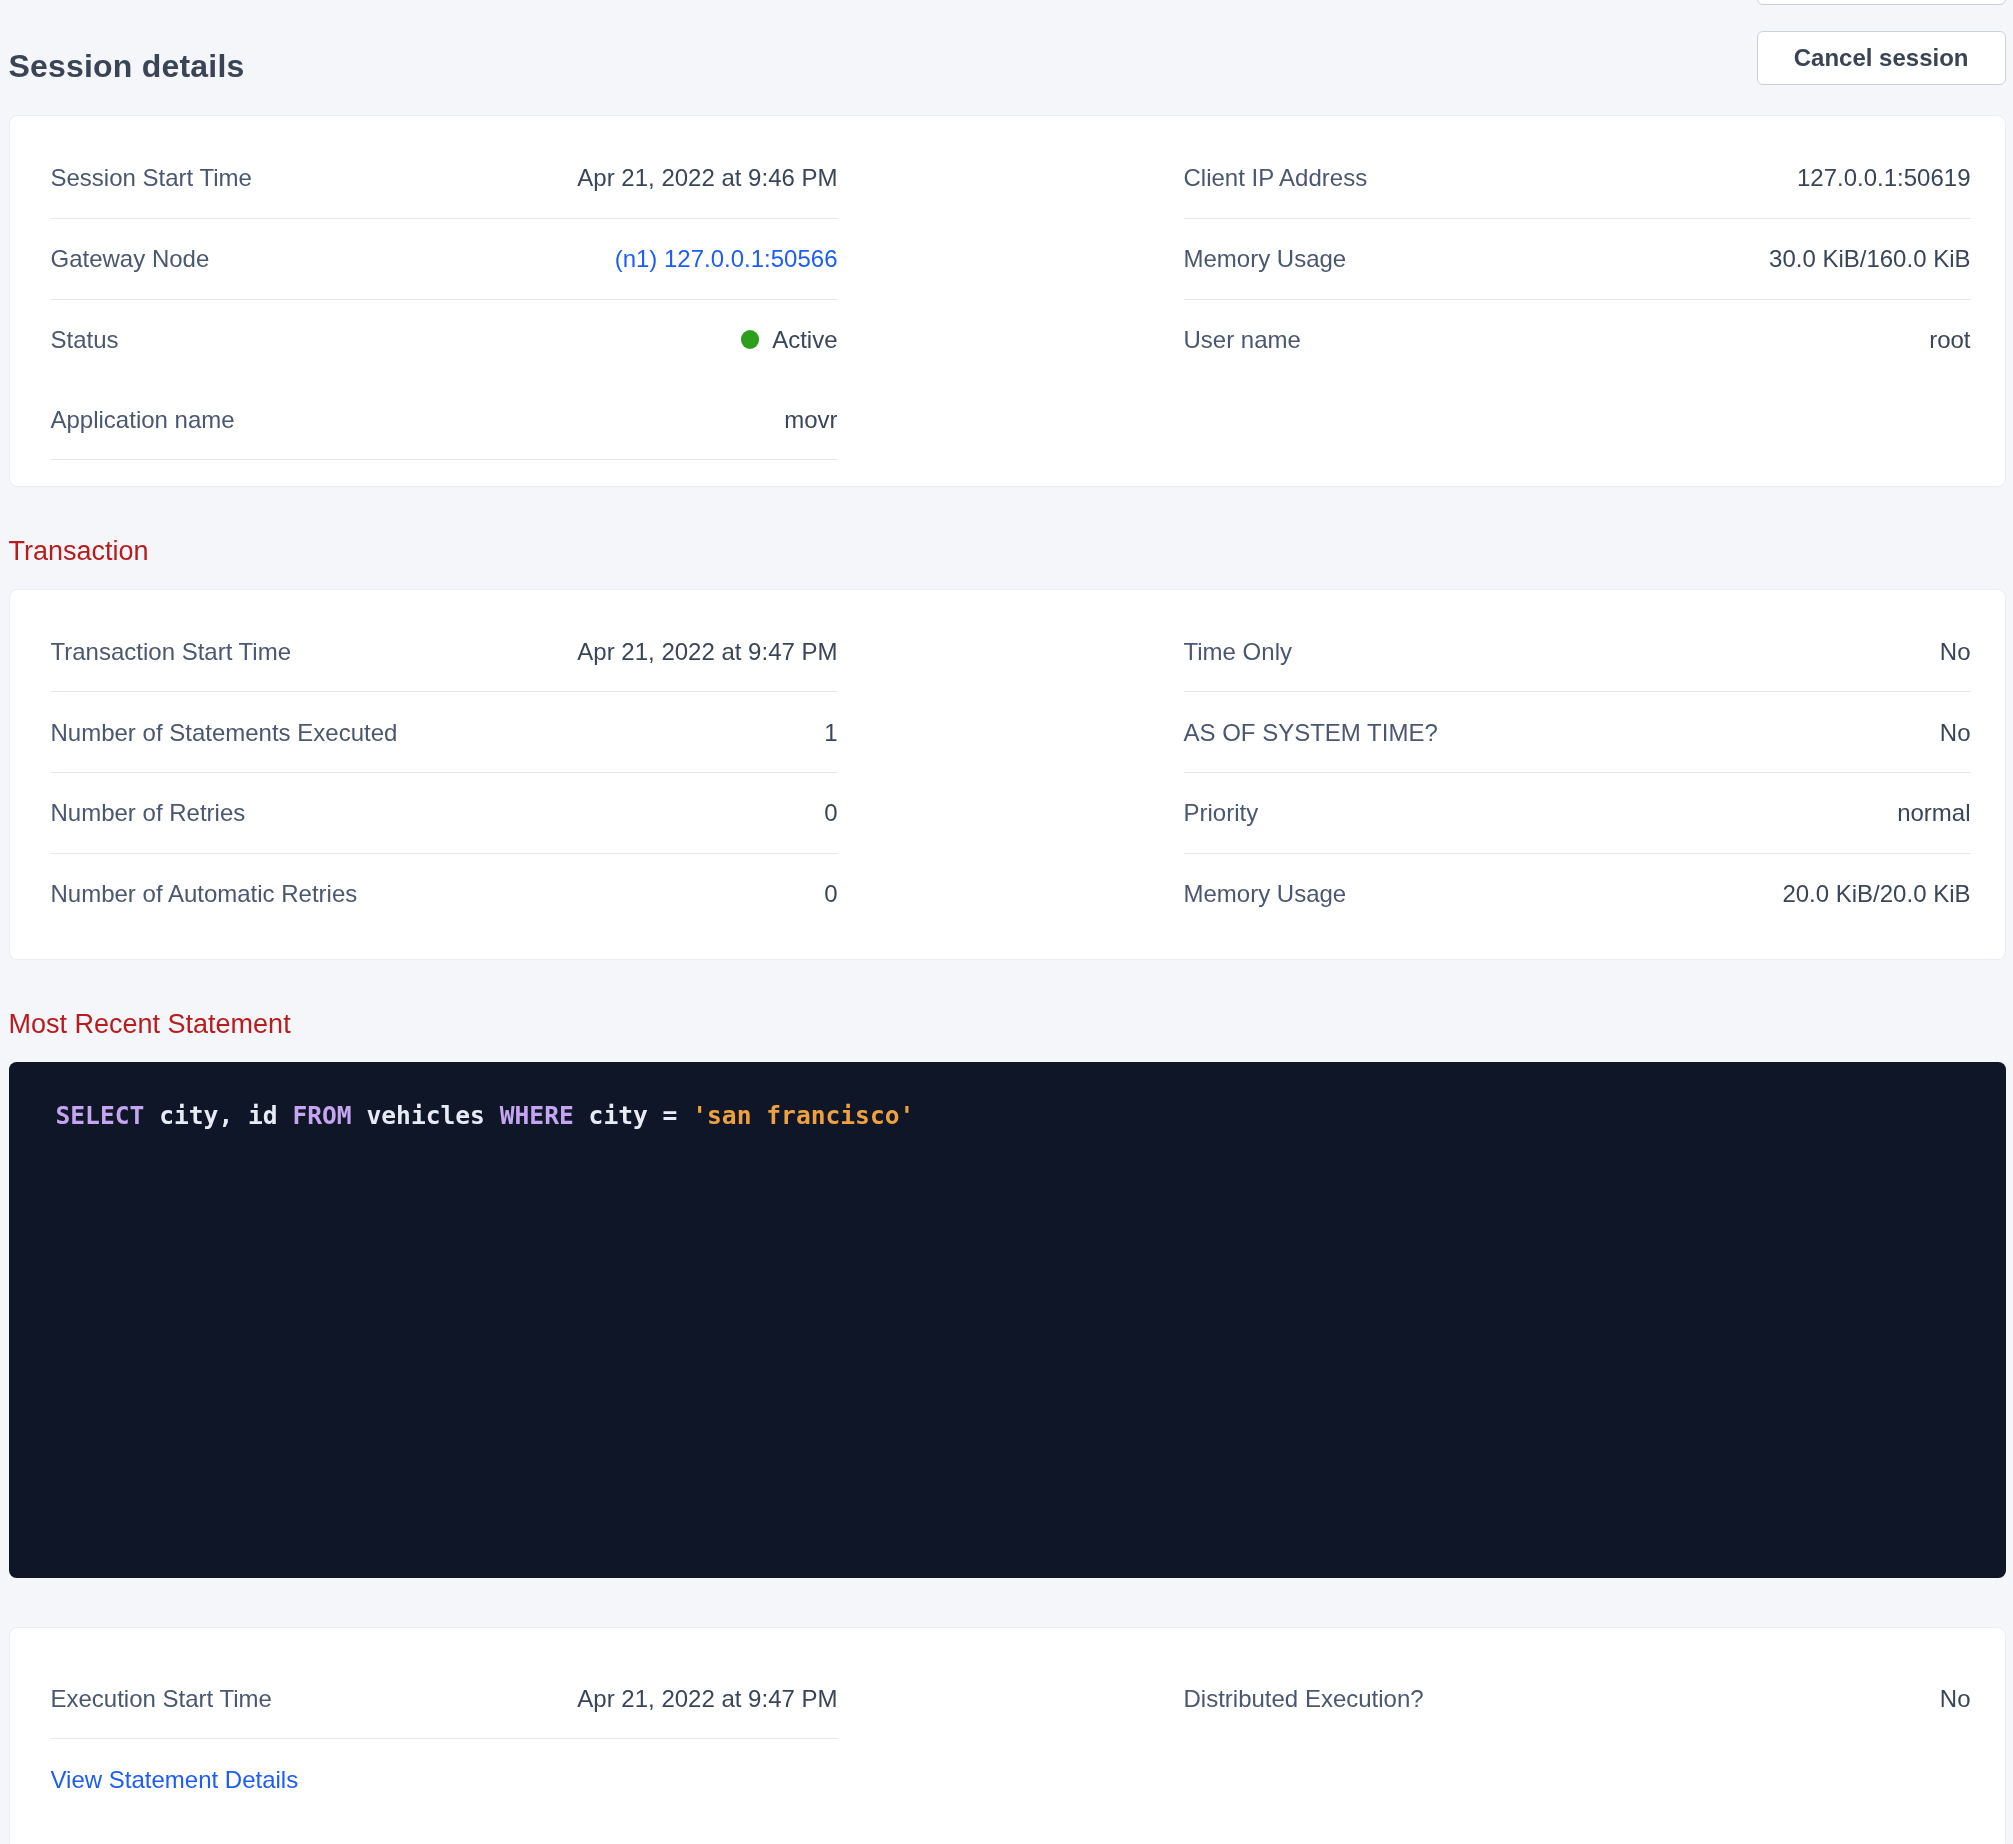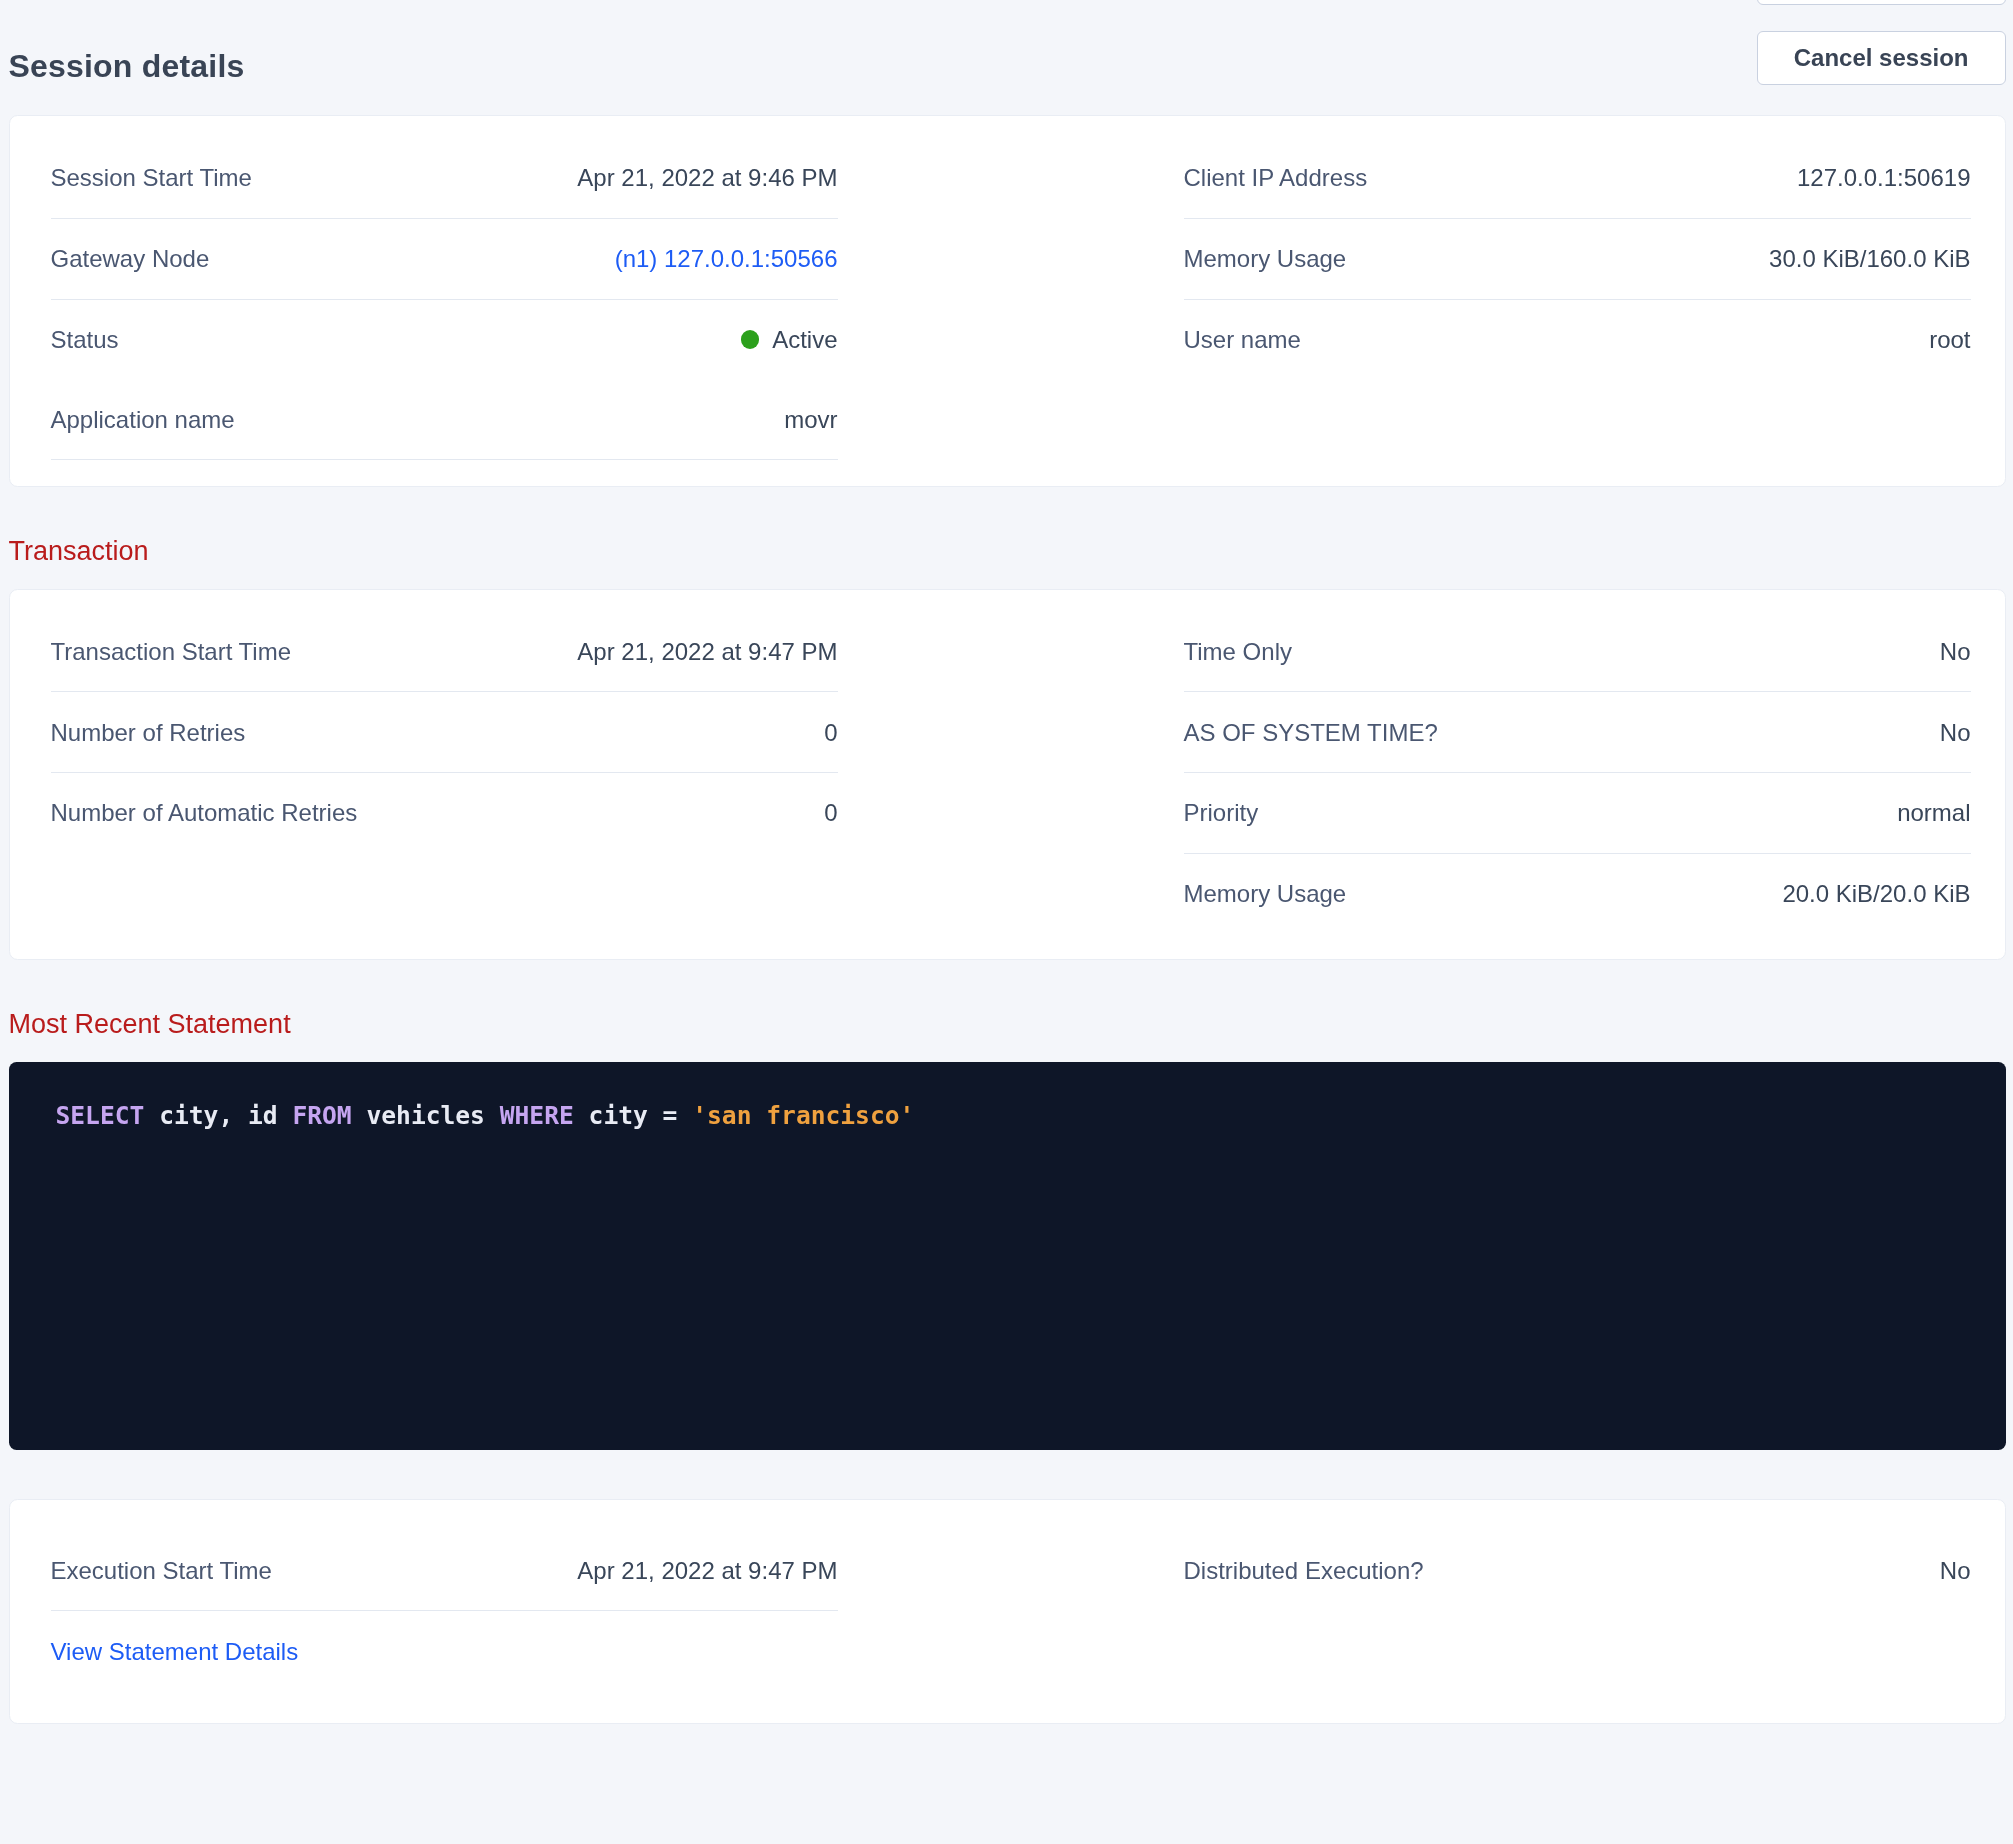--- a/index.html
+++ b/index.html
@@ -57,21 +57,21 @@
 
   
   .section-heading {
     margin: 49px 0 22px 0;
     font-size: 27px; font-weight: 400; color: #b91c1c;
   }
 
   
   .code-block {
     background: #0e1628; border-radius: 7.6px;
-    height: 388px; padding: 37px 34px 12px 47px;
+    height: 516px; padding: 37px 34px 12px 47px;
     overflow: hidden;
   }
   .code-block code {
     font-family: "DejaVu Sans Mono", "Liberation Mono", monospace;
     font-size: 24.6px; font-weight: 700; line-height: 34px;
     white-space: pre;
   }
   .tok-plain   { color: #e8ebf4; }
   .tok-keyword { color: #c5a5f0; }
   .tok-string  { color: #efa13f; }
@@ -133,20 +133,24 @@
 
   <h2 class="section-heading">Transaction</h2>
 
   <section class="card">
     <div class="card-col">
       <div class="info-row">
         <span class="info-label">Transaction Start Time</span>
         <span class="info-value">Apr 21, 2022 at 9:47 PM</span>
       </div>
       <div class="info-row">
+        <span class="info-label">Number of Statements Executed</span>
+        <span class="info-value">1</span>
+      </div>
+      <div class="info-row">
         <span class="info-label">Number of Retries</span>
         <span class="info-value">0</span>
       </div>
       <div class="info-row no-border">
         <span class="info-label">Number of Automatic Retries</span>
         <span class="info-value">0</span>
       </div>
     </div>
     <div class="card-col">
       <div class="info-row">

